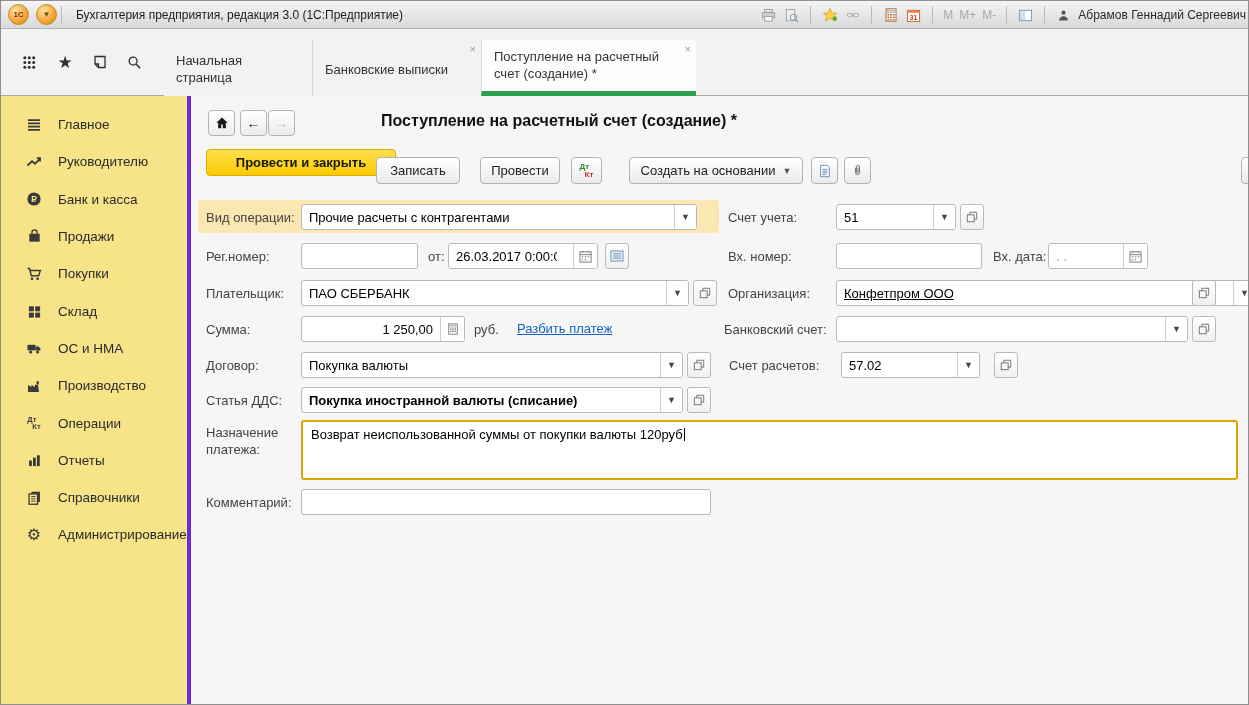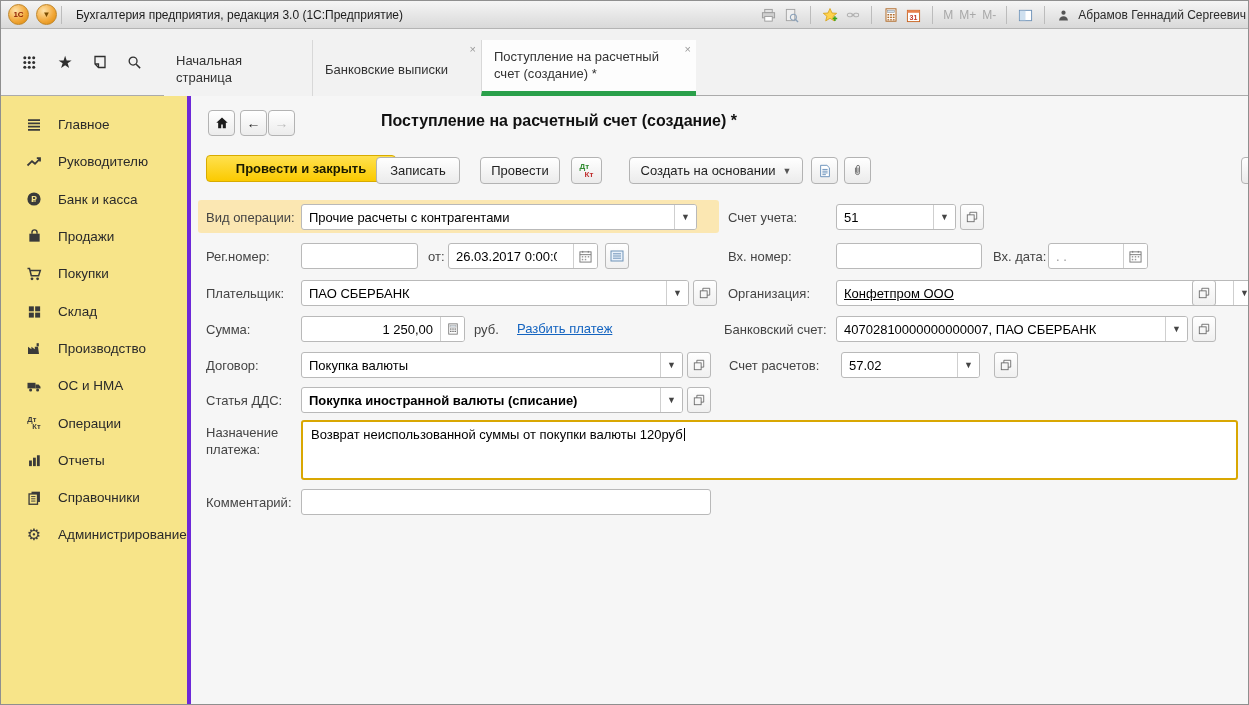--- a/index.html
+++ b/index.html
@@ -262,36 +262,36 @@
               <rect x="2" y="9.2" width="5.3" height="5.3"></rect>
               <rect x="8.7" y="9.2" width="5.3" height="5.3"></rect>
             </g>
           </svg>
         </span>
       <span>Склад</span>
     </div>
     <div class="side-item">
       <span class="sicon">
           <svg viewBox="0 0 16 16" width="16" height="16">
-            <path d="M2 14V6.8l3.4 2.4V6.8L8.8 9.2V6.8H12l1 7.2z" fill="#3a3a3a"></path>
-            <rect x="10.6" y="3.2" width="2.2" height="3.2" fill="#3a3a3a"></rect>
-          </svg>
-        </span>
-      <span>Производство</span>
-    </div>
-    <div class="side-item">
-      <span class="sicon">
-          <svg viewBox="0 0 16 16" width="16" height="16">
             <rect x="1.5" y="4.8" width="8" height="5.6" fill="#3a3a3a"></rect>
             <path d="M9.5 6.4h3.1l1.9 2.4v1.6H9.5z" fill="#3a3a3a"></path>
             <circle cx="4.6" cy="12" r="1.5" fill="#3a3a3a"></circle>
             <circle cx="11.6" cy="12" r="1.5" fill="#3a3a3a"></circle>
           </svg>
         </span>
       <span>ОС и НМА</span>
+    </div>
+    <div class="side-item">
+      <span class="sicon">
+          <svg viewBox="0 0 16 16" width="16" height="16">
+            <path d="M2 14V6.8l3.4 2.4V6.8L8.8 9.2V6.8H12l1 7.2z" fill="#3a3a3a"></path>
+            <rect x="10.6" y="3.2" width="2.2" height="3.2" fill="#3a3a3a"></rect>
+          </svg>
+        </span>
+      <span>Производство</span>
     </div>
     <div class="side-item">
       <span class="sicon">
           <span class="dtkt">
             <span>Дт</span>
             <span class="k">Кт</span>
           </span>
         </span>
       <span>Операции</span>
     </div>
@@ -331,21 +331,21 @@
       </svg>
   </div>
   <div class="navbtn" style="left:239px;top:109px;">
       <span>←</span>
     </div>
   <div class="navbtn dis" style="left:267px;top:109px;">
       <span>→</span>
     </div>
   <div class="page-title">Поступление на расчетный счет (создание) *</div>
 
-  <div class="btn primary" style="left:205px;top:154px;width:190px;">Провести и закрыть</div>
+  <div class="btn primary" style="left:205px;top:148px;width:190px;">Провести и закрыть</div>
   <div class="btn" style="left:375px;top:156px;width:84px;">Записать</div>
   <div class="btn" style="left:479px;top:156px;width:80px;">Провести</div>
   <div class="btn" style="left:570px;top:156px;width:31px;padding:0;">
     <span class="dtkt-btn">
         <span class="d">Дт</span>
         <span class="k">Кт</span>
       </span>
   </div>
   <div class="btn" style="left:628px;top:156px;width:174px;">
     <span>Создать на основании</span>
@@ -471,21 +471,20 @@
             <rect x="6.1" y="9" width="1.8" height="1.5"></rect>
             <rect x="8.7" y="9" width="1.8" height="1.5"></rect>
           </g>
         </svg>
     </span>
   </div>
   <div class="flabel" style="left:473px;top:321px;">руб.</div>
   <div class="link" style="left:516px;top:320px;">Разбить платеж</div>
   <div class="flabel" style="left:723px;top:321px;">Банковский счет:</div>
   <div class="fbox combo" style="left:835px;top:315px;width:352px;">
-    <span class="val">40702810000000000007, ПАО СБЕРБАНК</span>
     <span class="arr">▼</span>
   </div>
   <div class="openbtn" style="left:1191px;top:315px;">
     <svg viewBox="0 0 14 14" width="12" height="12">
         <rect x="1.5" y="4.5" width="8" height="8" fill="none" stroke="#666"></rect>
         <path d="M4.5 4.5v-3h8v8h-3" fill="none" stroke="#666"></path>
       </svg>
   </div>
 
   <div class="flabel" style="left:205px;top:357px;">Договор:</div>

